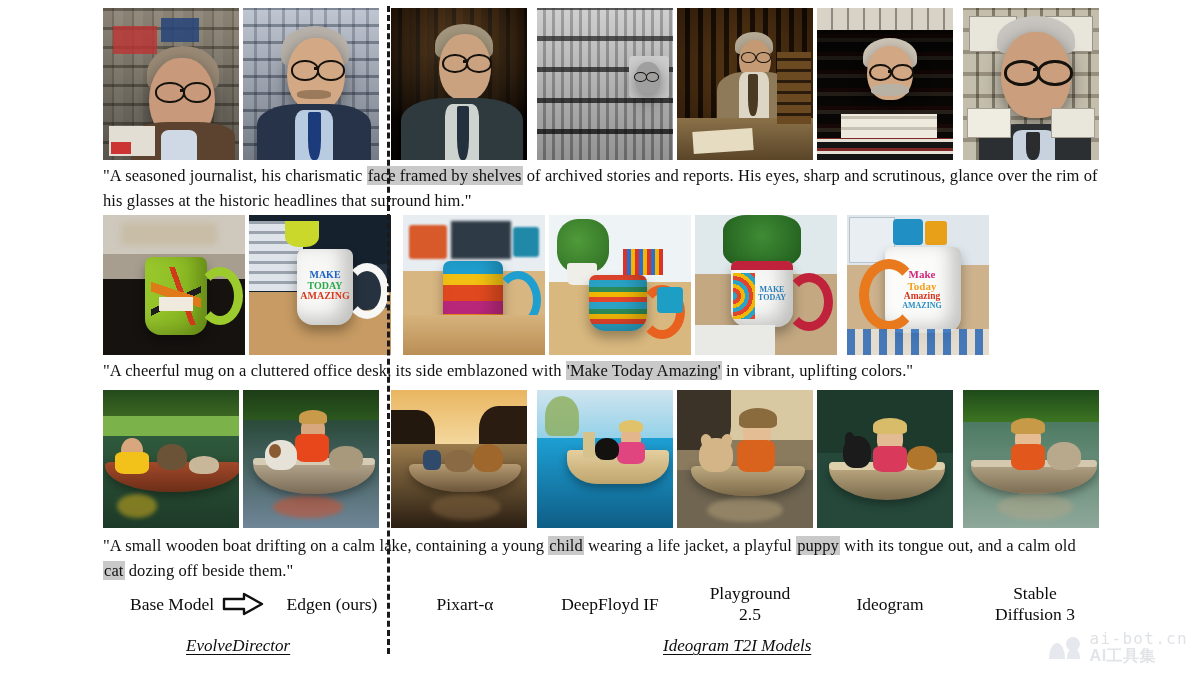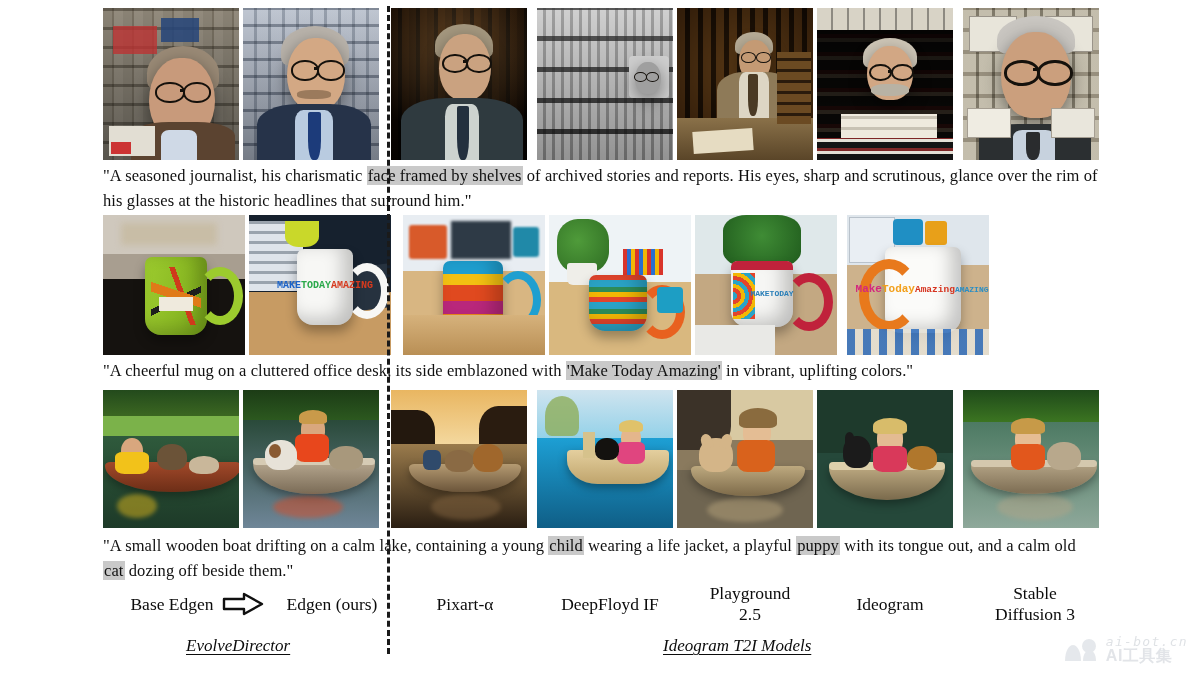--- a/index.html
+++ b/index.html
@@ -62,21 +62,21 @@
   .grp-adv{left:663px;top:636px;}
 
   
   .watermark{
     position:absolute;right:12px;bottom:10px;
     display:flex;align-items:center;gap:7px;opacity:.9;
   }
   .wm-logo{width:36px;height:26px;position:relative;flex:none;}
   .wm-txt{display:flex;flex-direction:column;line-height:1.05;}
   .wm-l1{font-family:"DejaVu Sans Mono","Liberation Mono",monospace;
-         font-size:13px;color:#dcdfe3;letter-spacing:1.3px;font-style:italic;}
+         font-size:16px;color:#dcdfe3;letter-spacing:1.3px;}
   .wm-l2{font-family:"Liberation Sans","DejaVu Sans",sans-serif;
          font-size:16px;font-weight:bold;color:#dfe2e6;letter-spacing:.5px;}
 
   
   .ph{position:absolute;inset:0;}
 
   
   .bg-shelf1{background:
      repeating-linear-gradient(90deg,#d8d5cd 0 9px,#b9b4a9 9px 11px,#e6e3dc 11px 20px),
      repeating-linear-gradient(0deg,#cfcabf 0 16px,#8d887d 16px 19px);
@@ -110,22 +110,22 @@
   .face{position:absolute;border-radius:46% 46% 42% 42%/52% 52% 48% 48%;
         box-shadow:0 6px 18px rgba(0,0,0,.45);}
   .hair{position:absolute;border-radius:50% 50% 14% 14%/62% 62% 20% 20%;}
   .glass{position:absolute;border:2.5px solid #15110c;border-radius:48%;}
   .glassbar{position:absolute;height:2.5px;background:#15110c;}
   .torso{position:absolute;border-radius:36% 36% 0 0;}
   .shirt{position:absolute;background:#cfd9e6;border-radius:22% 22% 0 0;}
   .tie{position:absolute;border-radius:2px 2px 40% 40%;}
   .mugbody{position:absolute;border-radius:7px 7px 16px 16px;
            box-shadow:inset -10px -6px 18px rgba(0,0,0,.22),0 7px 12px rgba(0,0,0,.3);}
-  .mugtxt{position:absolute;display:flex;align-items:center;
-          justify-content:center;font-family:Liberation Mono, monospace;
+  .mugtxt{position:absolute;display:flex;flex-direction:column;align-items:center;
+          justify-content:center;font-family:Liberation Serif, serif;
           font-weight:bold;line-height:1.05;text-align:center;}
 
   
   .sky{position:absolute;left:0;right:0;top:0;}
   .water{position:absolute;left:0;right:0;bottom:0;}
   .treeline{position:absolute;left:0;right:0;}
   .boat{position:absolute;border-radius:6px 6px 52% 52%/4px 4px 94% 94%;
         box-shadow:0 4px 10px rgba(0,0,0,.35);}
   .boatrim{position:absolute;border-radius:4px;}
   .kid{position:absolute;border-radius:48% 48% 36% 36%;}
@@ -418,21 +418,21 @@
     </div>
   </div>
 
   <div class="caption cap3">
     <span>"A small wooden boat drifting on a calm lake, containing a young </span><span class="hl">child</span><span> wearing a life jacket, a playful </span><span class="hl">puppy</span><span> with its tongue out, and a calm old </span><span class="hl">cat</span><span> dozing off beside them."</span>
   </div>
 
   <div class="divider"></div>
 
   <div class="labels">
-    <div class="lbl lbl-base">Base Edgen</div>
+    <div class="lbl lbl-base">Base Model</div>
 
     <div class="arrow">
       <svg viewBox="0 0 42 24" width="42" height="24" aria-hidden="true">
         <path d="M2 7 H22 V2 L40 12 L22 22 V17 H2 Z" fill="#ffffff" stroke="#101010" stroke-width="2.4" stroke-linejoin="round"></path>
       </svg>
     </div>
 
     <div class="lbl lbl-edgen">Edgen (ours)</div>
     <div class="lbl lbl-pixart">Pixart-α</div>
     <div class="lbl lbl-deepfloyd">DeepFloyd IF</div>

